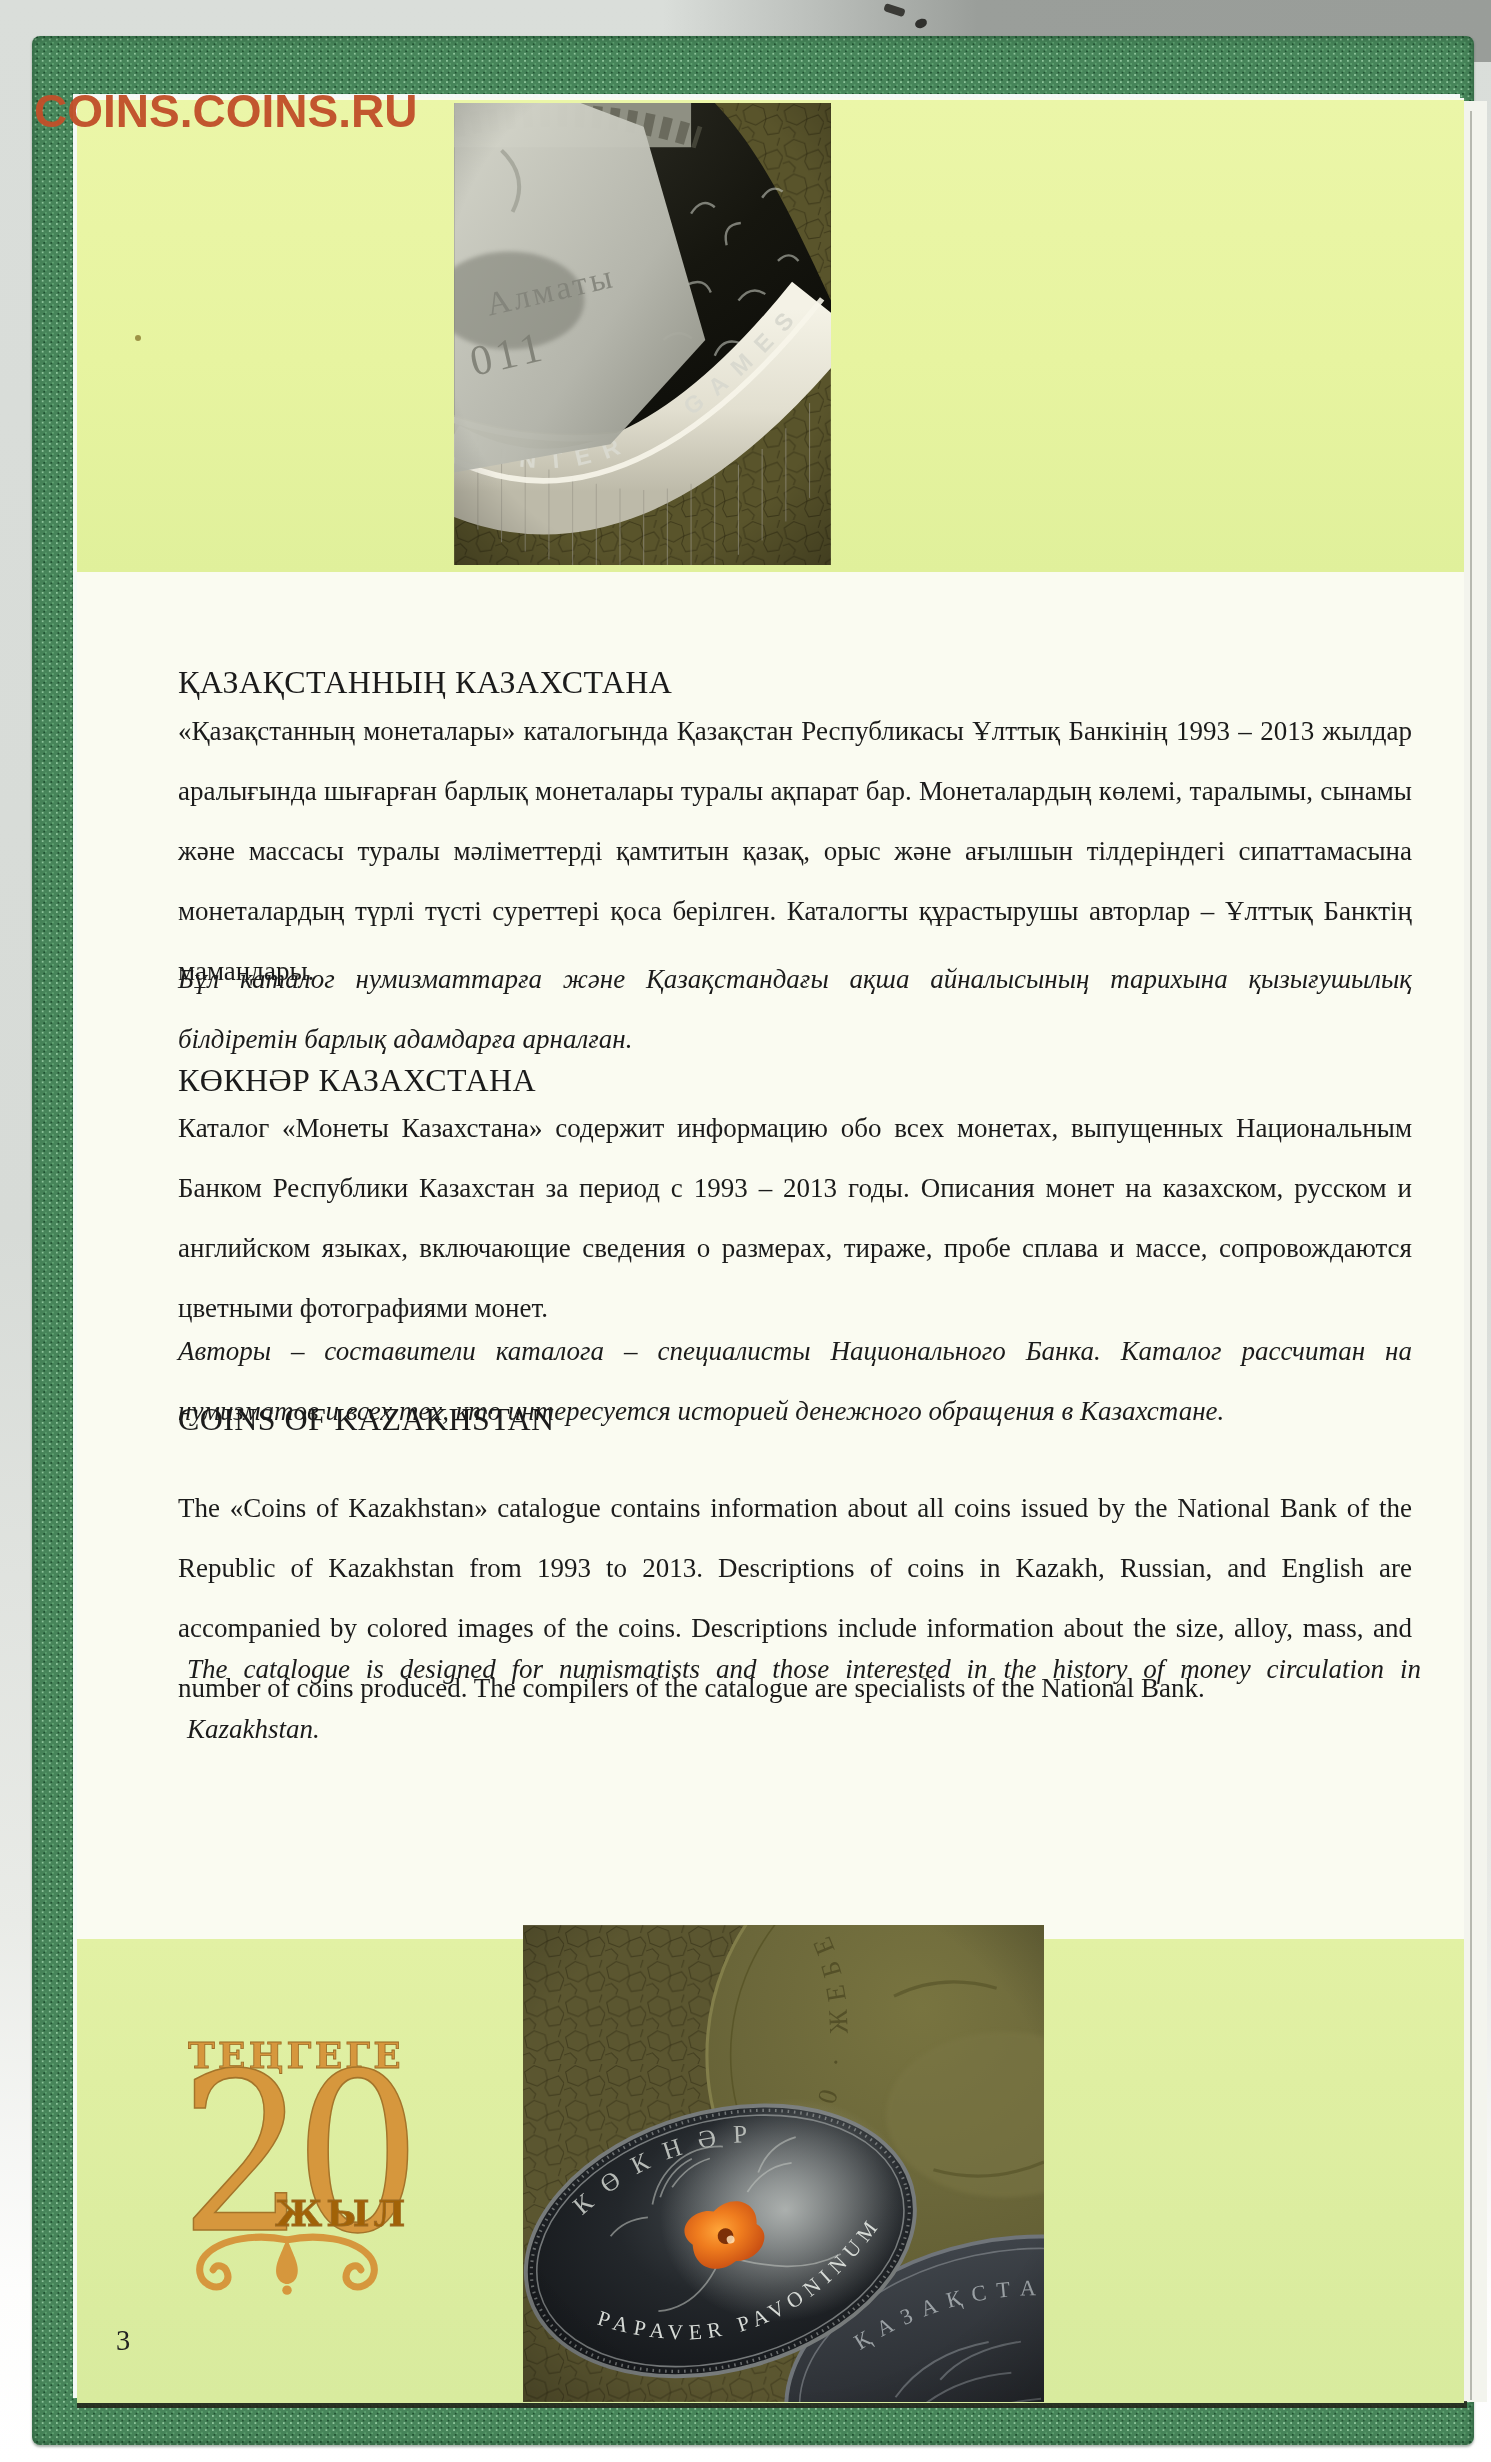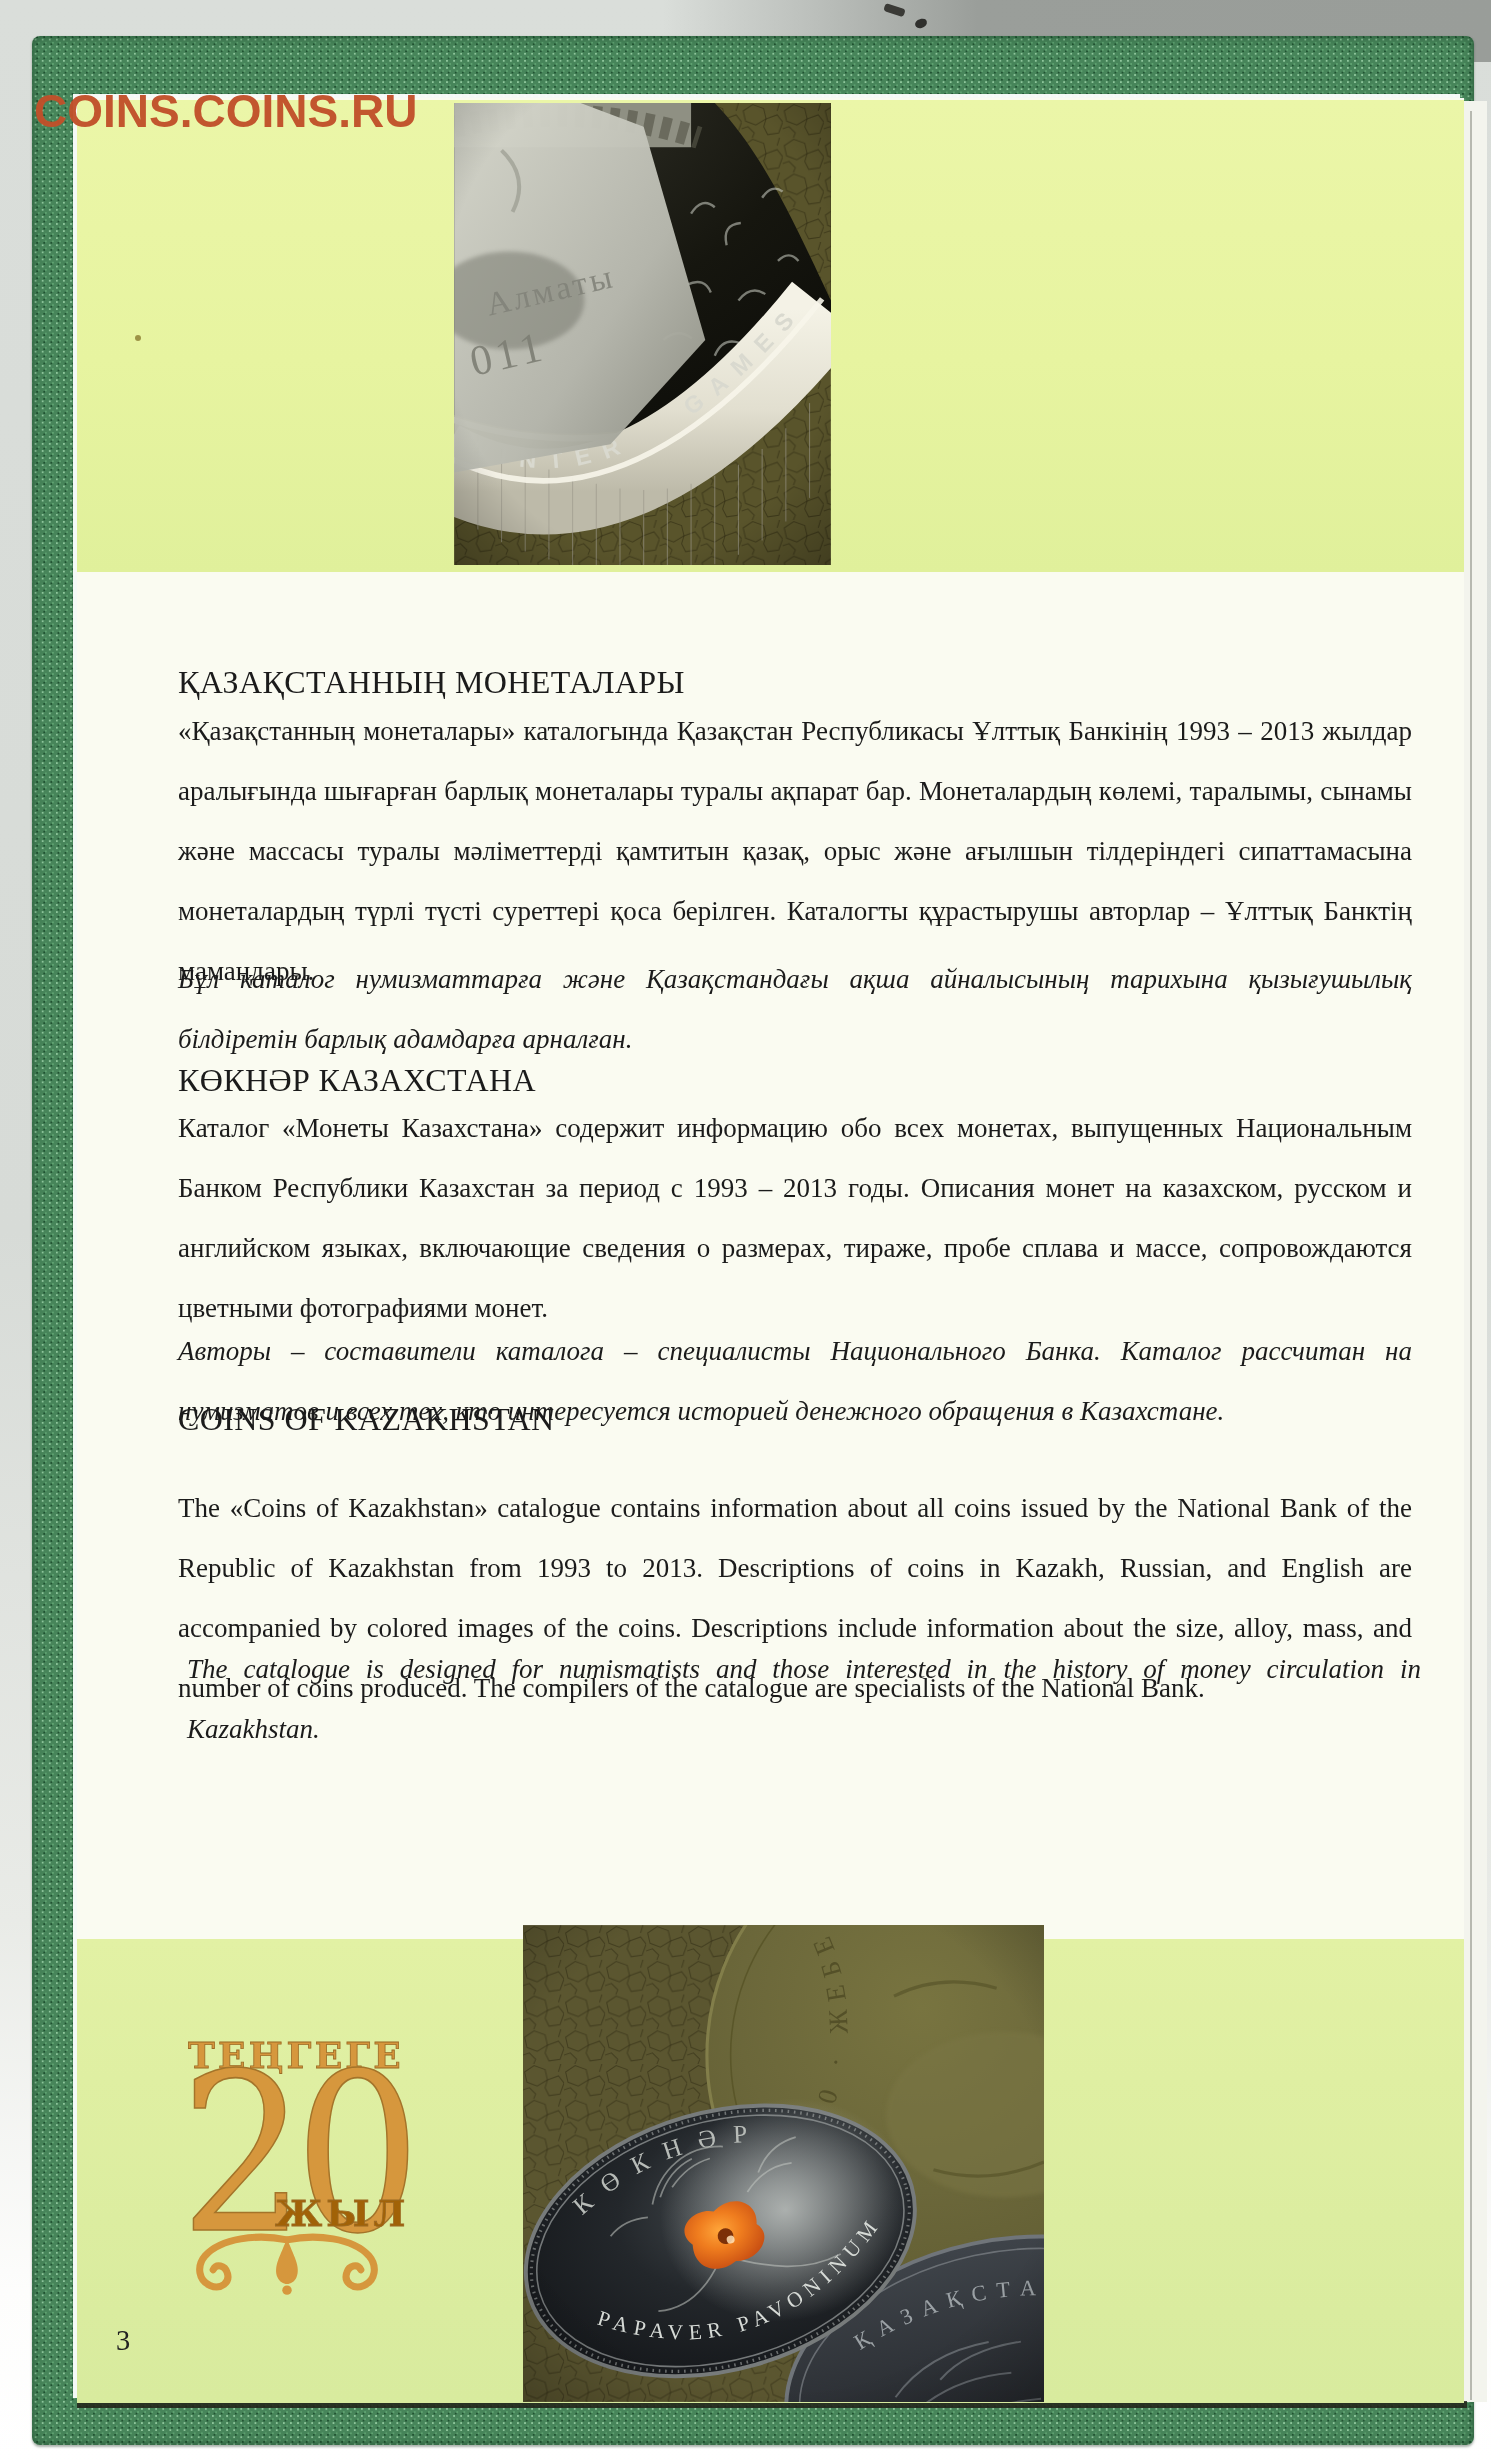--- a/index.html
+++ b/index.html
@@ -261,21 +261,21 @@
             <path d="M320 330 q22 -30 58 -30"></path>
         </g>
         <path d="M215 395 C 195 370 230 350 252 362 C 280 345 310 365 300 392 C 318 412 290 438 262 430 C 235 442 208 425 215 395 Z" fill="url(#popB)"></path>
         <circle cx="258" cy="396" r="10" fill="#7c3008"></circle>
         <circle cx="263" cy="402" r="5" fill="#ffe2b8" opacity=".85"></circle>
       </g>
 
       <rect width="660" height="604" fill="url(#vgB)"></rect>
     </svg>
 
-    <div class="tb heading h-kk">ҚАЗАҚСТАННЫҢ МОНЕТАЛАРЫ</div>
+    <div class="tb heading h-kk">ҚАЗАҚСТАННЫҢ КАЗАХСТАНА</div>
     <div class="tb para p-kk">«Қазақстанның монеталары» каталогында Қазақстан Республикасы Ұлттық Банкінің 1993 – 2013 жылдар аралығында  шығарған барлық монеталары  туралы ақпарат бар. Монеталардың көлемі, таралымы, сынамы және массасы туралы мәліметтерді қамтитын қазақ, орыс және ағылшын тілдеріндегі сипаттамасына монеталардың түрлі түсті суреттері қоса  берілген. Каталогты құрастырушы авторлар – Ұлттық Банктің мамандары.</div>
     <div class="tb para note n-kk">Бұл каталог нумизматтарға және Қазақстандағы ақша айналысының тарихына қызығушылық білдіретін барлық адамдарға  арналған.</div>
 
     <div class="tb heading h-ru">КӨКНӘР КАЗАХСТАНА</div>
     <div class="tb para p-ru">Каталог «Монеты Казахстана» содержит информацию обо всех монетах, выпущенных Национальным Банком Республики Казахстан за период с 1993 – 2013 годы. Описания монет на казахском, русском и английском языках, включающие сведения о размерах, тираже, пробе сплава и массе, сопровождаются цветными фотографиями монет.</div>
     <div class="tb para note n-ru">Авторы – составители каталога – специалисты Национального Банка. Каталог рассчитан на нумизматов и всех тех, кто интересуется историей денежного обращения в Казахстане.</div>
 
     <div class="tb heading h-en">COINS OF KAZAKHSTAN</div>
     <div class="tb para p-en">The «Coins of Kazakhstan» catalogue contains information about all coins issued by the National Bank of the Republic of Kazakhstan from 1993 to 2013. Descriptions of coins in Kazakh, Russian, and English are accompanied by colored images of the coins. Descriptions include information about the size, alloy, mass, and number of coins produced. The compilers of the catalogue are specialists of the National Bank.</div>
     <div class="tb para note n-en">The catalogue is designed for numismatists and those interested in the history of money circulation in Kazakhstan.</div>

